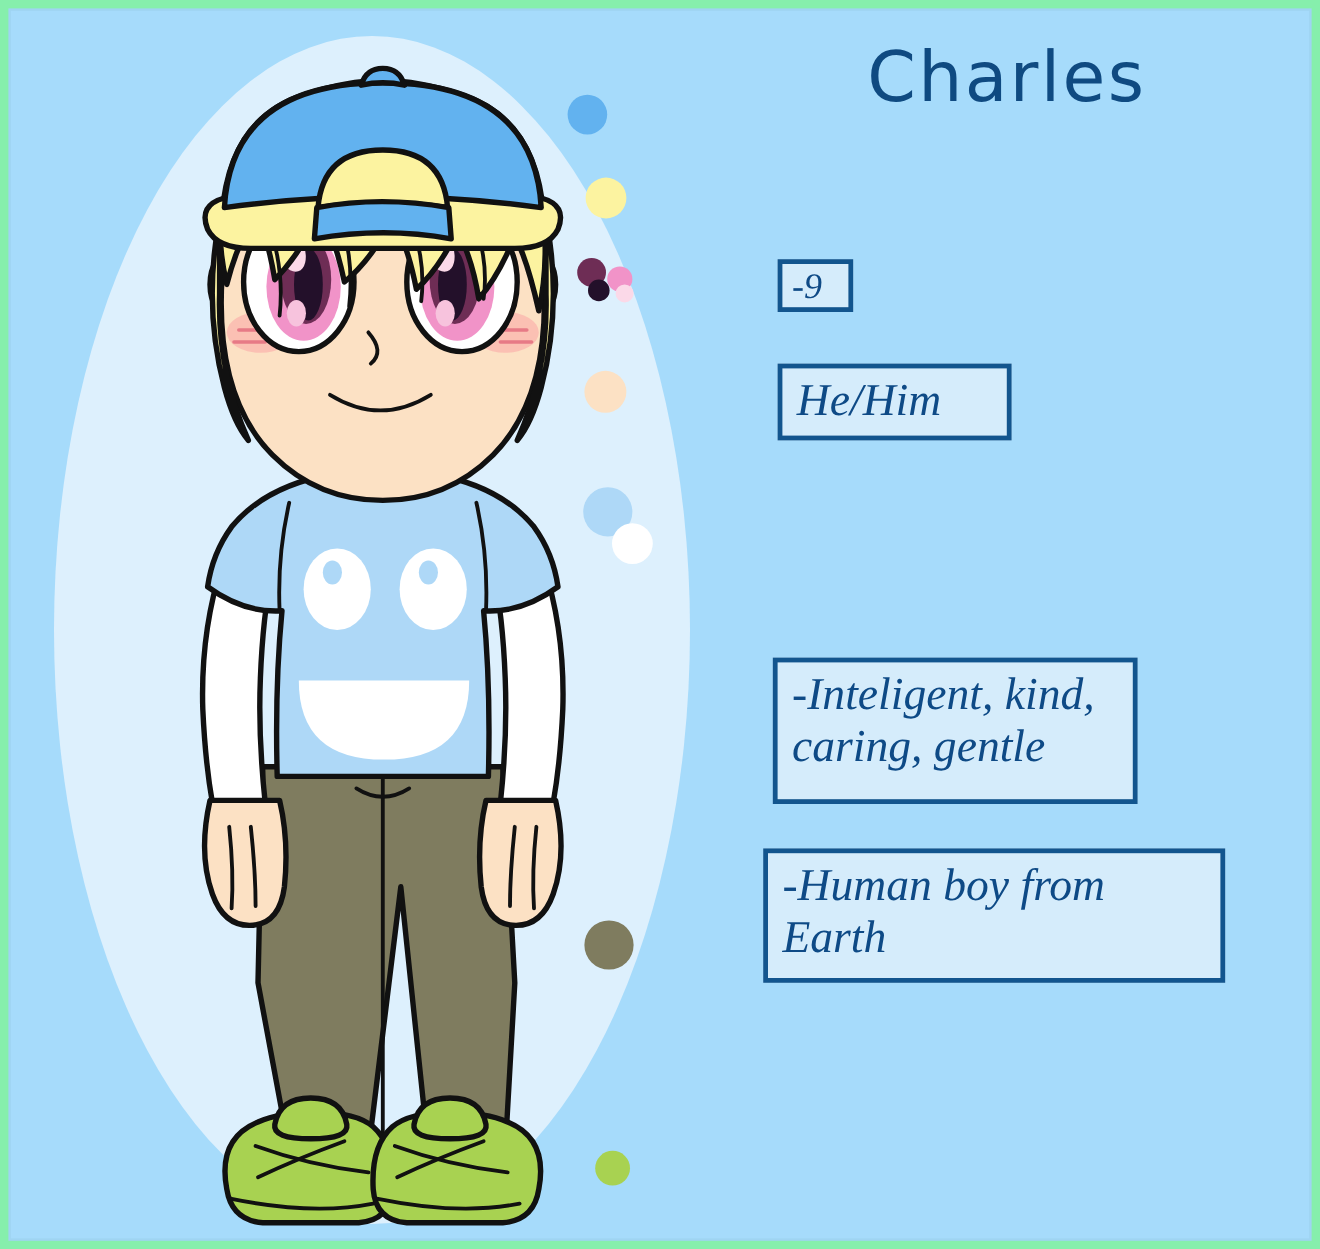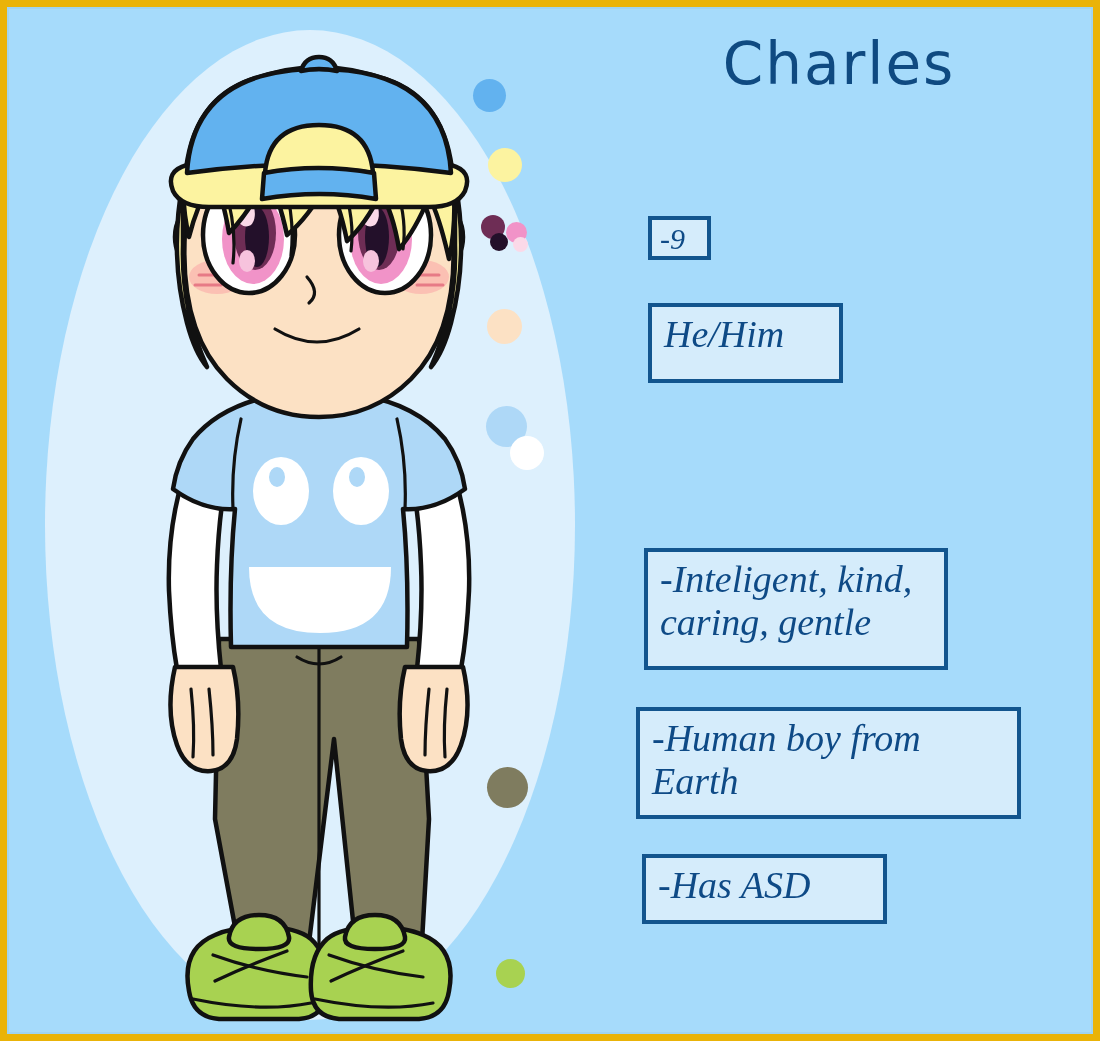--- a/index.html
+++ b/index.html
@@ -4,21 +4,21 @@
 <style>
   html, body {
     margin: 0;
     padding: 0;
     background: #0b3f70;
   }
   #sheet {
     position: relative;
     width: 1100px;
     height: 1041px;
-    background: #eab308;
+    background: #86efac;
     box-sizing: border-box;
     overflow: hidden;
     font-family: "Liberation Serif", serif;
   }
   
   #frame-inner {
     position: absolute;
     left: 7px; top: 7px;
     width: 1086px; height: 1027px;
     background: #9fd4f2;
@@ -72,21 +72,21 @@
     color: #0e4a86;
     font-family: "Liberation Serif", serif;
     font-style: italic;
     font-size: 38px;
     line-height: 1.12;
     padding: 6px 12px 10px 12px;
     box-sizing: border-box;
   }
   #box-age      { left: 639px; top: 207px;  width: 63px;  height: 44px;
                   font-size: 30px; padding: 2px 8px 4px 8px; }
-  #box-pronouns { left: 639px; top: 294px;  width: 195px; height: 80px; }
+  #box-pronouns { left: 639px; top: 294px;  width: 195px; height: 64px; }
   #box-traits1  { left: 637px; top: 400px;  width: 375px; height: 104px; }
   #box-traits2  { left: 635px; top: 539px;  width: 304px; height: 122px; }
   #box-origin   { left: 627px; top: 698px;  width: 385px; height: 112px; }
   #box-asd      { left: 633px; top: 845px;  width: 245px; height: 70px; }
 
   
   .swatch {
     position: absolute;
     border-radius: 50%;
   }
@@ -263,16 +263,15 @@
     <div class="swatch" id="sw-shoes"></div>
 
     <div id="name-block">
       <div id="char-name">Charles</div>
     </div>
 
     <div class="info-box" id="box-age">-9</div>
     <div class="info-box" id="box-pronouns">He/Him</div>
     <div class="info-box" id="box-traits2">-Inteligent, kind, caring, gentle</div>
     <div class="info-box" id="box-origin">-Human boy from Earth</div>
-    <div class="info-box" id="box-asd">-Has ASD</div>
 
   </div>
 </div>
 
 </body></html>

